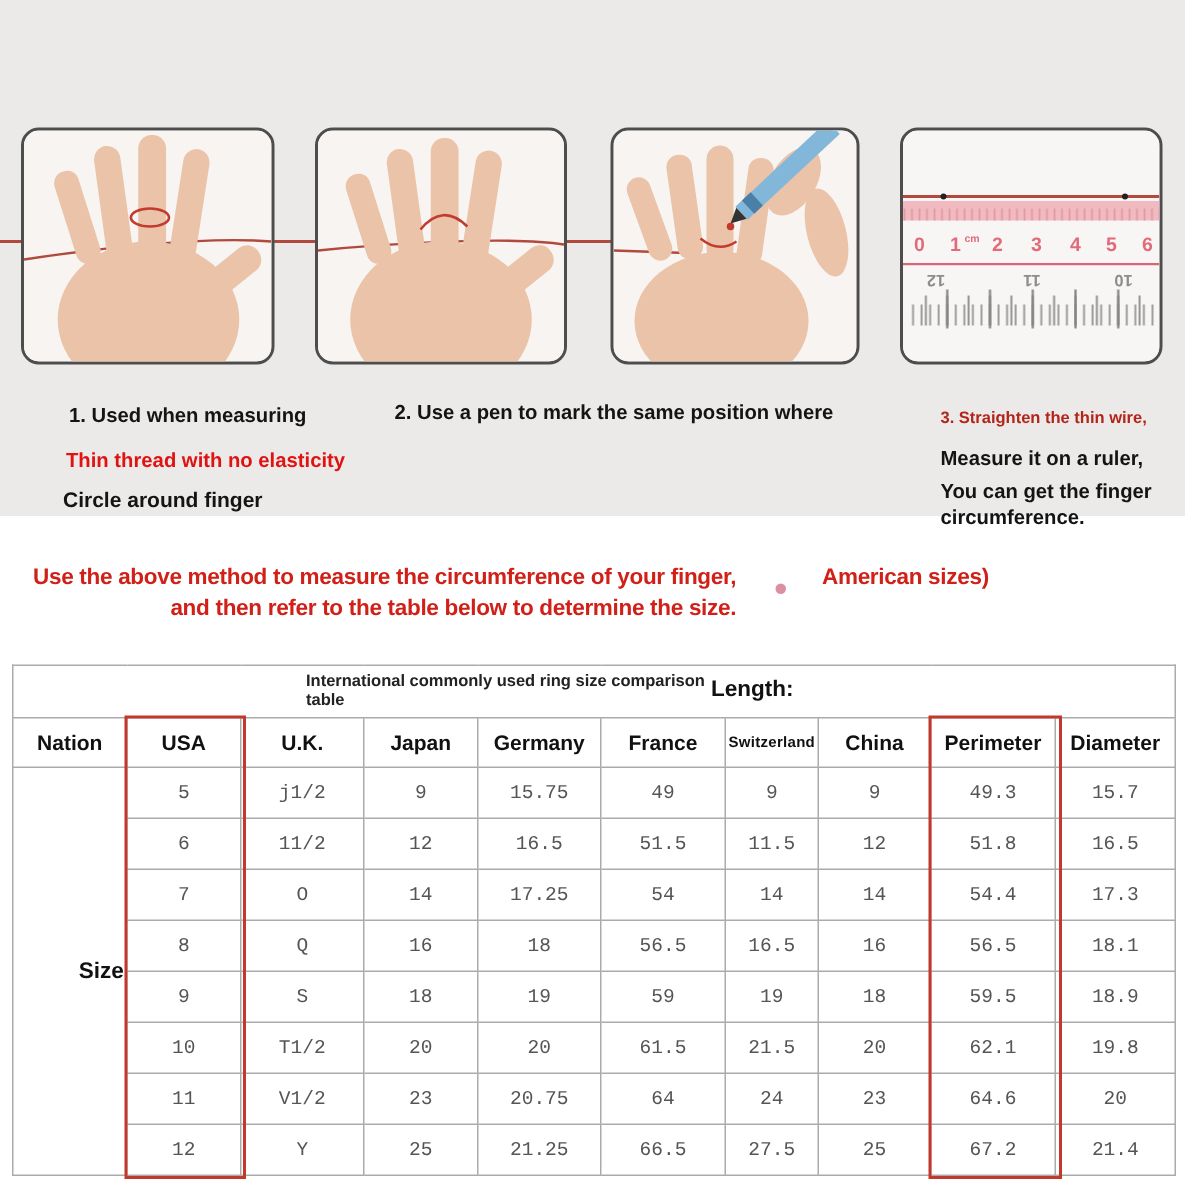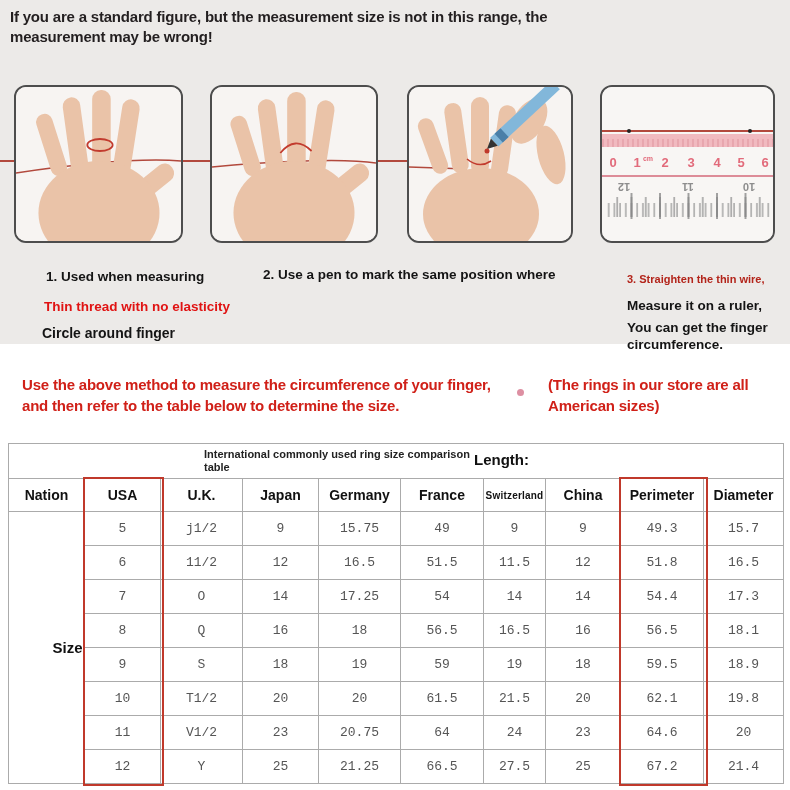--- a/index.html
+++ b/index.html
@@ -12,21 +12,21 @@
   .card{position:absolute;top:85px;height:158px;background:#F7F4F2;border:2px solid #4D4D4D;
         border-radius:12px;overflow:hidden;box-sizing:border-box;z-index:1;}
   .card svg{display:block;width:100%;height:100%;}
   #card1{left:14px;width:169px;}
   #card2{left:210px;width:168px;}
   #card3{left:407px;width:166px;}
   #card4{left:600px;width:175px;}
   .cap{position:absolute;font-weight:bold;color:#141414;font-size:13.5px;line-height:19px;margin-top:17px;}
   .cap.red{color:#E01313;}
   .cap.darkred{color:#B3241A;font-size:11px;}
-  .mid{position:absolute;font-weight:bold;color:#D02018;font-size:15px;line-height:21px;letter-spacing:-0.2px;}
+  .mid{position:absolute;font-weight:bold;color:#D02018;font-size:15px;line-height:21px;letter-spacing:-0.2px;text-align:right;}
   .pink-dot{position:absolute;left:517px;top:389px;width:7px;height:7px;border-radius:50%;
             background:#DD8FA2;z-index:2;}
   .tbl-wrap{position:absolute;left:8px;top:443px;width:775px;height:339px;}
   table{border-collapse:collapse;table-layout:fixed;width:775px;}
   td{border:1px solid #ABABAB;padding:0;margin:0;box-sizing:border-box;}
   .t-title-cell{position:relative;height:35px;}
   .t-title{position:absolute;left:195px;top:4px;width:270px;font-size:11px;font-weight:bold;
            color:#222;line-height:13px;}
   .t-length{position:absolute;left:465px;top:7px;font-size:15px;font-weight:bold;color:#111;}
   .t-th{height:33px;text-align:center;font-size:14px;font-weight:bold;color:#111;}
@@ -40,21 +40,20 @@
   #hl-peri{left:611px;top:34px;width:85px;height:305px;}
   svg text{font-family:"Liberation Sans",sans-serif;}
 </style>
 </head>
 <body>
 
 <div class="page">
 
   <div class="gray-band"></div>
 
-  <div class="warning">If you are a standard figure, but the measurement size is not in this range, the measurement may be wrong!</div>
 
   <div class="thread-ext"></div>
 
   <div class="card" id="card1">
     <svg viewBox="0 0 169 154" preserveAspectRatio="none">
       <defs>
         <pattern id="ticksS" width="5.7" height="26" patternUnits="userSpaceOnUse">
           <line x1="1" y1="12" x2="1" y2="26" stroke="#9A9A9A" stroke-width="1.3"></line>
         </pattern>
         <pattern id="ticksM" width="14.25" height="26" patternUnits="userSpaceOnUse">
@@ -165,21 +164,20 @@
     <div>You can get the finger</div>
     <div>circumference.</div>
   </div>
 
   <div class="mid" style="left:22px;top:374px;">
     <div>Use the above method to measure the circumference of your finger,</div>
     <div>and then refer to the table below to determine the size.</div>
   </div>
   <div class="pink-dot"></div>
   <div class="mid" style="left:548px;top:374px;">
-    <div>(The rings in our store are all</div>
     <div>American sizes)</div>
   </div>
 
   <div class="tbl-wrap">
     <table>
       <colgroup>
         <col style="width:76px">
           <col style="width:76px">
           <col style="width:82px">
           <col style="width:76px">

